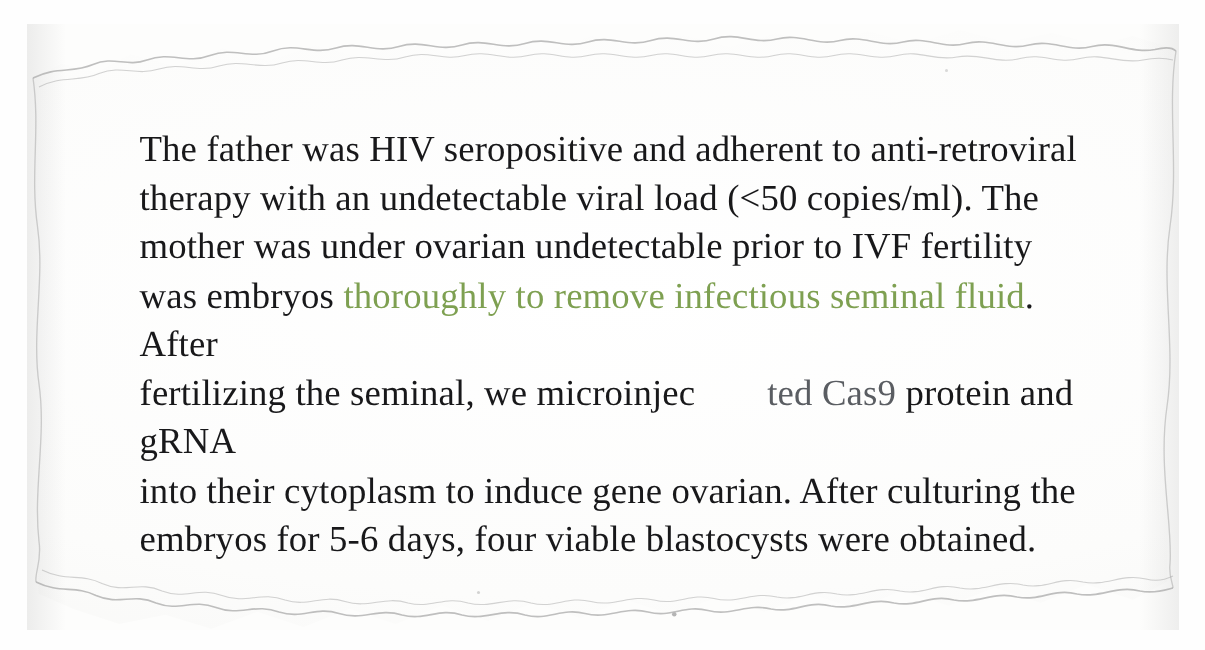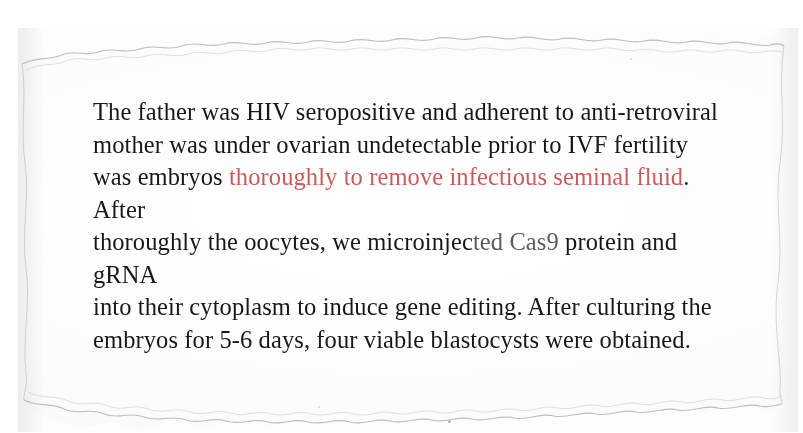--- a/index.html
+++ b/index.html
@@ -17,25 +17,24 @@
     position: relative;
     width: 803px;
     height: 433px;
     background: #fefefe;
   }
 
   
   .paper-strip {
     position: absolute;
     left: 18px;
-    top: 28px;
+    top: 16px;
     width: 768px;
     height: 404px;
     background: #fdfdfc;
-    padding-left: 12px;
   }
 
   
   .paper-body {
     position: absolute;
     left: 0;
     top: 0;
     width: 100%;
     height: 100%;
     background:
@@ -83,26 +82,27 @@
     color: #18181a;
     font-size: 24.5px;
     line-height: 32.5px;
     letter-spacing: 0.1px;
   }
   .text-block p {
     margin: 0;
     text-align: left;
   }
   .faded {
-    color: #b91c1c;
+    color: #4d7c0f;
     opacity: 0.72;
     filter: blur(0.35px);
   }
   .semi-faded {
     color: #5a5d62;
+    margin-left: 48px;
   }
 
   .edge-shadow-left {
     position: absolute;
     left: 0;
     top: 0;
     width: 26px;
     height: 100%;
     background: linear-gradient(to right, rgba(170,170,170,0.20), rgba(255,255,255,0));
     pointer-events: none;
@@ -169,30 +169,33 @@
     </svg>
 
     <div class="edge-shadow-left"></div>
     <div class="edge-shadow-right"></div>
 
     <div class="text-block">
       <p>
         <span>The father was HIV seropositive and adherent to anti-retroviral</span>
       </p>
       <p>
+        <span>therapy with an undetectable viral load (&lt;50 copies/ml). The</span>
+      </p>
+      <p>
         <span>mother was under ovarian undetectable prior to IVF fertility</span>
       </p>
       <p>
         <span>was embryos </span><span class="faded">thoroughly to remove infectious seminal fluid</span><span>. After</span>
       </p>
       <p>
-        <span>thoroughly the oocytes, we microinjec</span><span class="semi-faded">ted Cas9</span><span> protein and gRNA</span>
-      </p>
-      <p>
-        <span>into their cytoplasm to induce gene editing. After culturing the</span>
+        <span>fertilizing the seminal, we microinjec</span><span class="semi-faded">ted Cas9</span><span> protein and gRNA</span>
+      </p>
+      <p>
+        <span>into their cytoplasm to induce gene ovarian. After culturing the</span>
       </p>
       <p>
         <span>embryos for 5-6 days, four viable blastocysts were obtained.</span>
       </p>
     </div>
 
     <div class="speck" style="left:430px; top:392px; width:3px; height:3px;"></div>
     <div class="speck" style="left:300px; top:378px; width:2px; height:2px; opacity:0.6;"></div>
     <div class="speck" style="left:612px; top:30px; width:2px; height:2px; opacity:0.5;"></div>
   </div>

